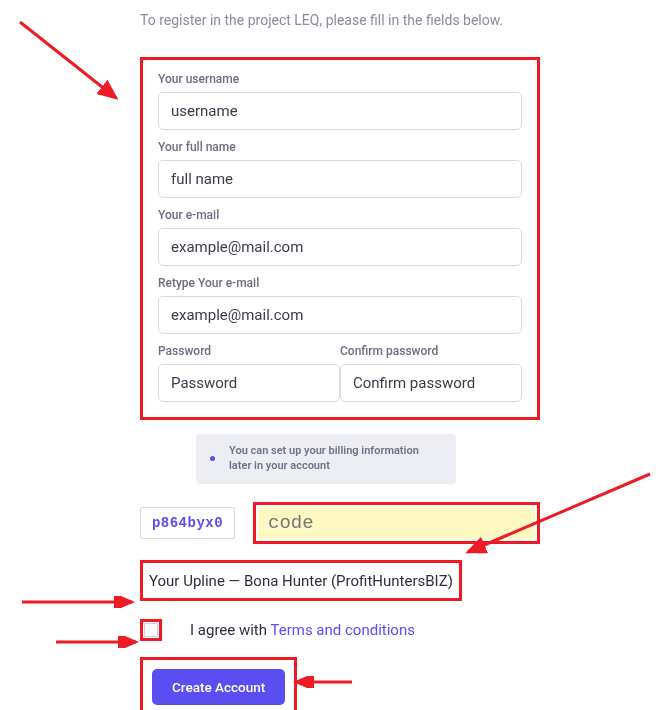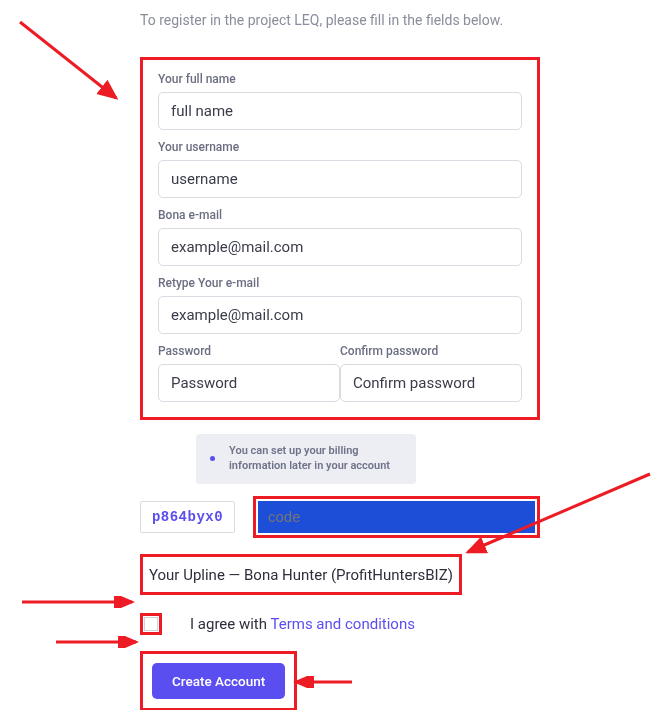--- a/index.html
+++ b/index.html
@@ -40,42 +40,42 @@
       font-size: 15px;
       color: #333;
       outline: none;
       font-family: inherit;
     }
     .text-input::placeholder { color: #3a3c4a; }
     .password-row { display: flex; }
     .password-row .field-group { flex: 1; margin-bottom: 0; }
     .billing-tip {
       margin: 14px 0 0 56px;
-      width: 220px;
+      width: 260px;
       background: #eceef4;
       border-radius: 4px;
       padding: 10px 14px;
       display: flex;
       align-items: center;
       gap: 14px;
     }
     .tip-dot {
       width: 5px; height: 5px; border-radius: 50%;
       background: #5b4ef0; flex-shrink: 0;
     }
     .tip-text {
       font-size: 11px;
       font-weight: 600;
       color: #6f7288;
       line-height: 1.35;
     }
     .captcha-row {
       display: flex;
       gap: 18px;
-      margin-top: 12px;
+      margin-top: 18px;
       align-items: center;
     }
     .captcha-display {
       width: 95px;
       height: 32px;
       border: 1px solid #d9dbe3;
       border-radius: 2px;
       display: flex;
       align-items: center;
       justify-content: center;
@@ -88,24 +88,24 @@
     .captcha-input-wrap {
       border: 3px solid #ed1c24;
       padding: 2px;
       flex: 1;
     }
     .captcha-input {
       width: 100%;
       height: 32px;
       border: none;
       padding: 0 10px;
-      font-size: 15px;
+      font-size: 19px;
       outline: none;
-      background: #1d4ed8;
-      font-family: Liberation Sans, sans-serif;
+      background: #fef9c3;
+      font-family: Liberation Mono, monospace;
     }
     .upline-wrap {
       border: 3px solid #ed1c24;
       margin-top: 16px;
       padding: 8px 6px;
       display: inline-block;
     }
     .upline-text { font-size: 15px; color: #2e2f3b; }
     .agree-row {
       display: flex;
@@ -144,29 +144,29 @@
     .arrow { position: absolute; pointer-events: none; }
   </style>
 </head>
 <body>
 
 <div class="container">
   <p class="intro-text">To register in the project LEQ, please fill in the fields below.</p>
 
   <div class="form-box">
     <div class="field-group">
+      <label class="field-label">Your username</label>
+      <input type="text" class="text-input" placeholder="username" style="">
+    </div>
+    <div class="field-group">
       <label class="field-label">Your full name</label>
       <input type="text" class="text-input" placeholder="full name" style="">
     </div>
     <div class="field-group">
-      <label class="field-label">Your username</label>
-      <input type="text" class="text-input" placeholder="username" style="">
-    </div>
-    <div class="field-group">
-      <label class="field-label">Bona e-mail</label>
+      <label class="field-label">Your e-mail</label>
       <input type="text" class="text-input" placeholder="example@mail.com" style="">
     </div>
     <div class="field-group">
       <label class="field-label">Retype Your e-mail</label>
       <input type="text" class="text-input" placeholder="example@mail.com" style="">
     </div>
     <div class="password-row">
       <div class="field-group">
         <label class="field-label">Password</label>
         <input type="password" class="text-input" placeholder="Password" style="">

